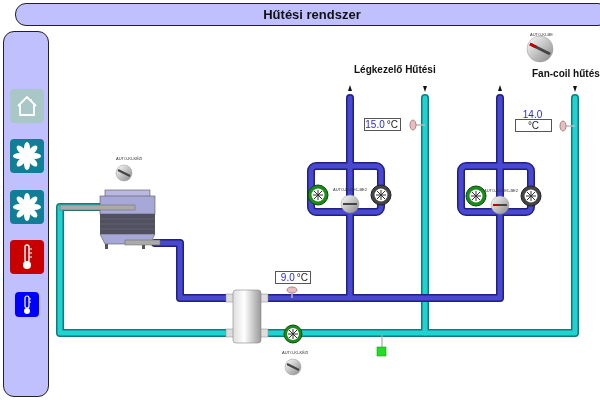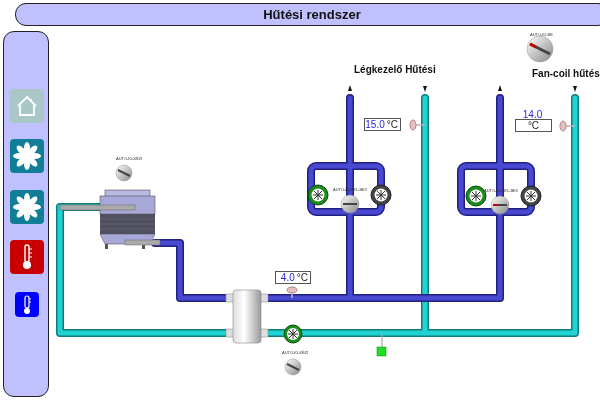--- a/index.html
+++ b/index.html
@@ -243,21 +243,21 @@
 <div class="section" style="left:354px;top:64px;">Légkezelő Hűtési</div>
 <div class="section" style="left:508px;top:68px;padding-left:24px;">Fan-coil hűtés</div>
 
 <div class="lbl" style="left:116px;top:156px;">AUTO-KI-KÉZI</div>
 <div class="lbl" style="left:333px;top:187px;">AUTO-KI-BE1-BE2</div>
 <div class="lbl" style="left:484px;top:188px;">AUTO-KI-BE1-BE2</div>
 <div class="lbl" style="left:530px;top:32px;">AUTO-KI-BE</div>
 <div class="lbl" style="left:282px;top:350px;">AUTO-KI-KÉZI</div>
 
 <div class="temp" style="left:275px;top:271px;width:36px;">
-  <span class="v">4.0</span>
+  <span class="v">9.0</span>
   <span class="u">°C</span>
 </div>
 <div class="temp" style="left:364px;top:118px;width:37px;">
   <span class="v">15.0</span>
   <span class="u">°C</span>
 </div>
 <div class="temp" style="left:515px;top:119px;width:37px;flex-direction:column;">
   <span class="v">14.0</span>
   <span class="u">°C</span>
 </div>

